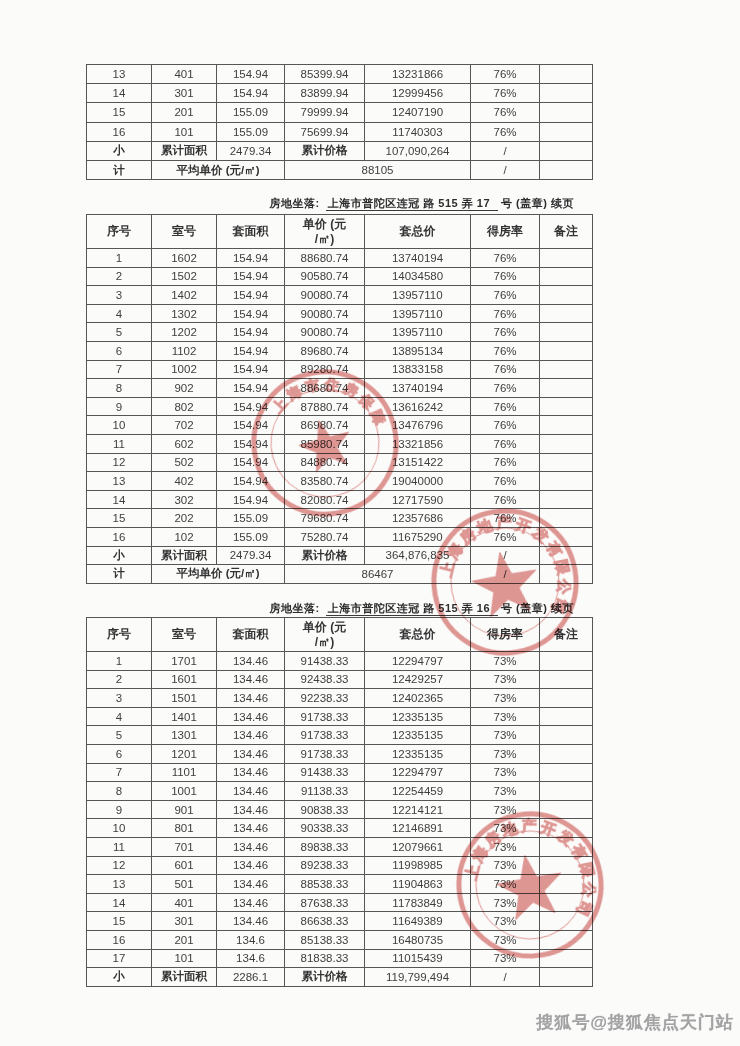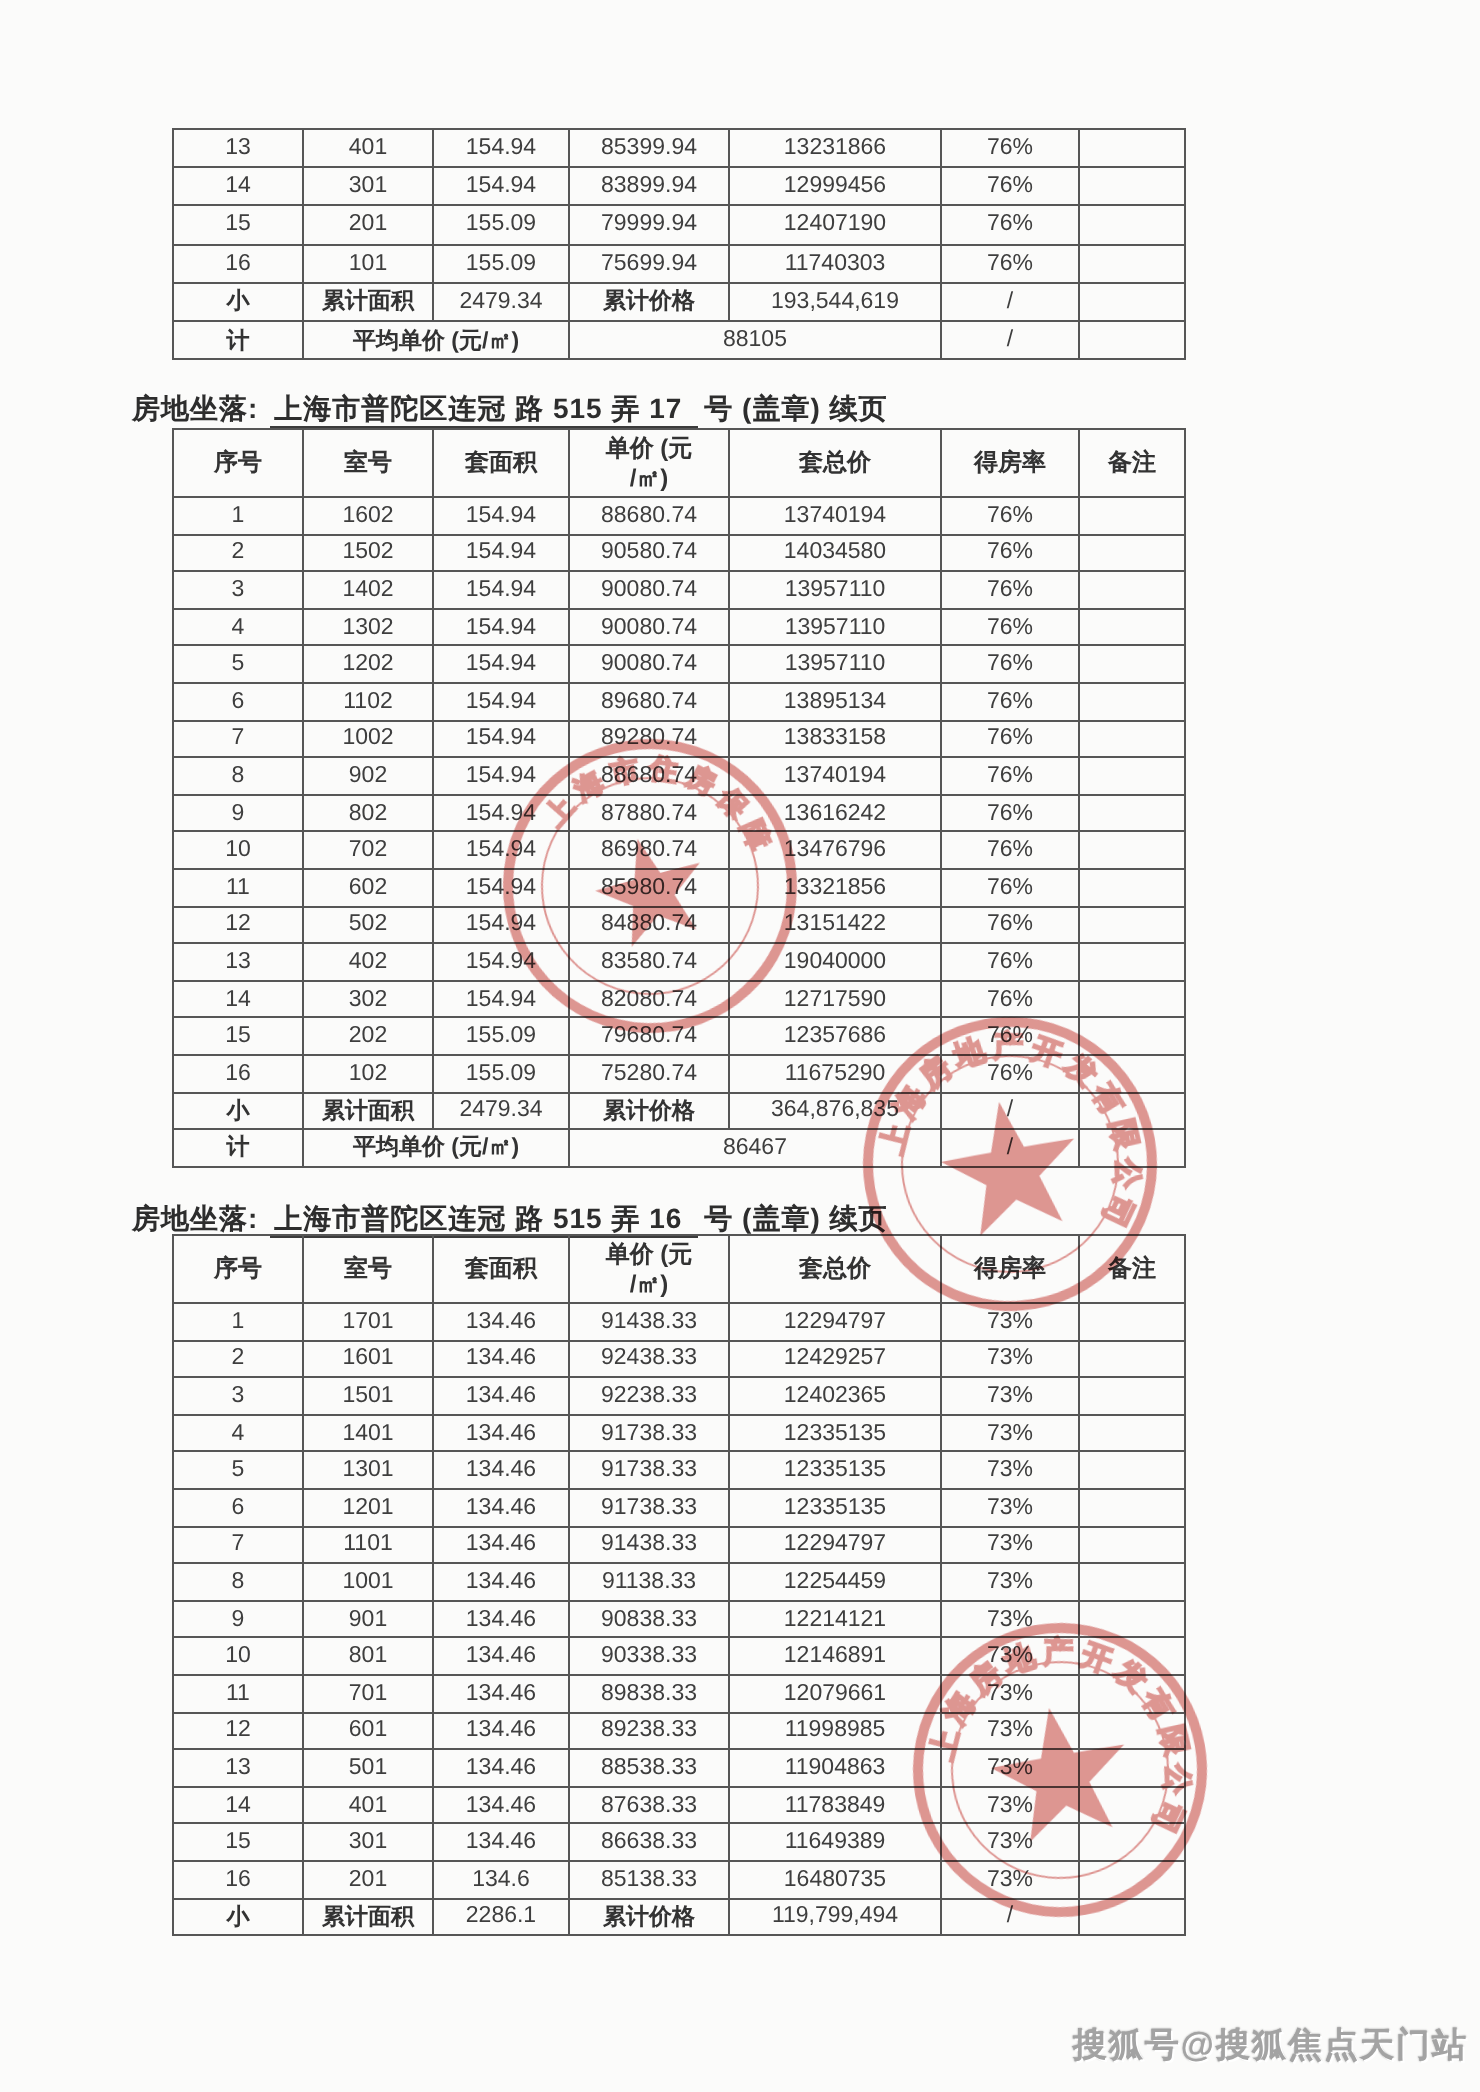--- a/index.html
+++ b/index.html
@@ -32,21 +32,21 @@
   .tbl td.b{font-weight:700;color:#333;}
   .tbl-top{top:64px;}
   .tbl-top td{height:18.2px;}
   .tbl-mid{top:214px;}
   .tbl-bot{top:617px;}
   .tbl-mid td,.tbl-bot td{height:17.6px;}
 
   
   .tbl-title{
     position:absolute;left:66px;width:508px;
-    text-align:left;font-size:14px;font-weight:700;
+    text-align:right;font-size:11px;font-weight:700;
     color:#2d2d2d;letter-spacing:.5px;white-space:nowrap;
   }
   .title-mid{top:196px;}
   .title-bot{top:601px;}
   .tbl-title .addr{
     border-bottom:1.2px solid #3b3b3b;
     padding:0 8px 1px 2px;margin:0 3px 0 6px;
   }
 
   
@@ -121,21 +121,21 @@
           <td>75699.94</td>
           <td>11740303</td>
           <td>76%</td>
           <td></td>
         </tr>
         <tr>
           <td class="b">小</td>
           <td class="b">累计面积</td>
           <td>2479.34</td>
           <td class="b">累计价格</td>
-          <td>193,544,619</td>
+          <td>107,090,264</td>
           <td>/</td>
           <td></td>
         </tr>
         <tr>
           <td class="b">计</td>
           <td class="b" colspan="2">平均单价 (元/㎡)</td>
           <td colspan="2">88105</td>
           <td>/</td>
           <td></td>
         </tr>
@@ -495,20 +495,29 @@
         <tr>
           <td>16</td>
           <td>201</td>
           <td>134.6</td>
           <td>85138.33</td>
           <td>16480735</td>
           <td>73%</td>
           <td></td>
         </tr>
         <tr>
+          <td>17</td>
+          <td>101</td>
+          <td>134.6</td>
+          <td>81838.33</td>
+          <td>11015439</td>
+          <td>73%</td>
+          <td></td>
+        </tr>
+        <tr>
           <td class="b">小</td>
           <td class="b">累计面积</td>
           <td>2286.1</td>
           <td class="b">累计价格</td>
           <td>119,799,494</td>
           <td>/</td>
           <td></td>
         </tr>
       </tbody>
     </table>

